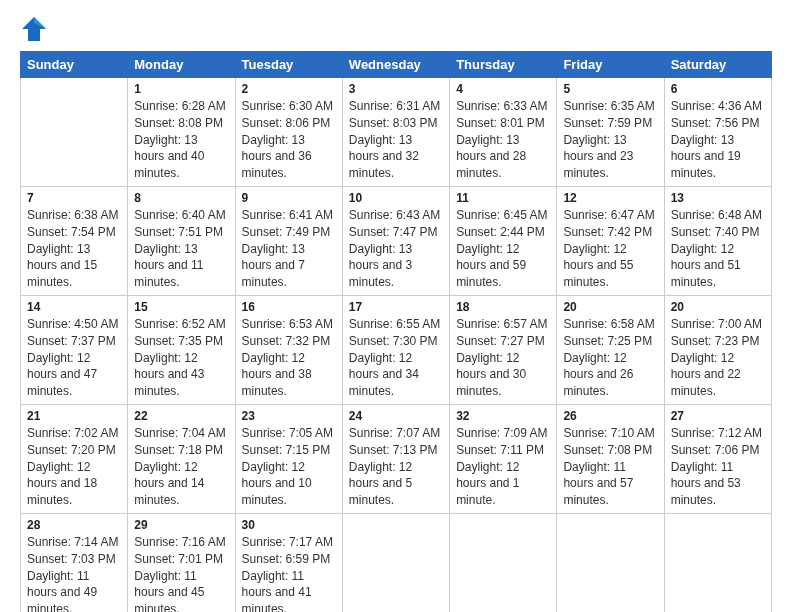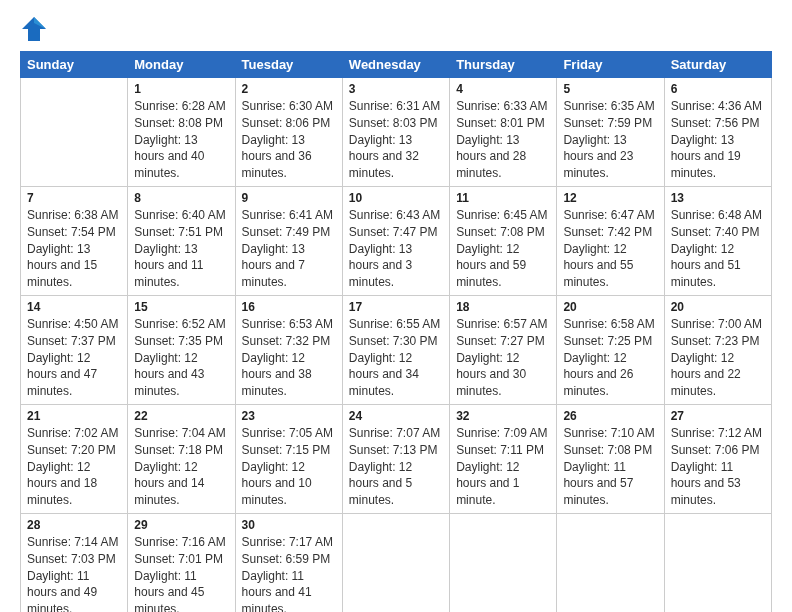--- a/index.html
+++ b/index.html
@@ -210,21 +210,21 @@
           <td>
             <span class="day-number">10</span>
             <div class="day-info">Sunrise: 6:43 AM
 Sunset: 7:47 PM
 Daylight: 13 hours
 and 3 minutes.</div>
           </td>
           <td>
             <span class="day-number">11</span>
             <div class="day-info">Sunrise: 6:45 AM
-Sunset: 7:08 PM
+Sunset: 2:44 PM
 Daylight: 12 hours
 and 59 minutes.</div>
           </td>
           <td>
             <span class="day-number">12</span>
             <div class="day-info">Sunrise: 6:47 AM
 Sunset: 7:42 PM
 Daylight: 12 hours
 and 55 minutes.</div>
           </td>

